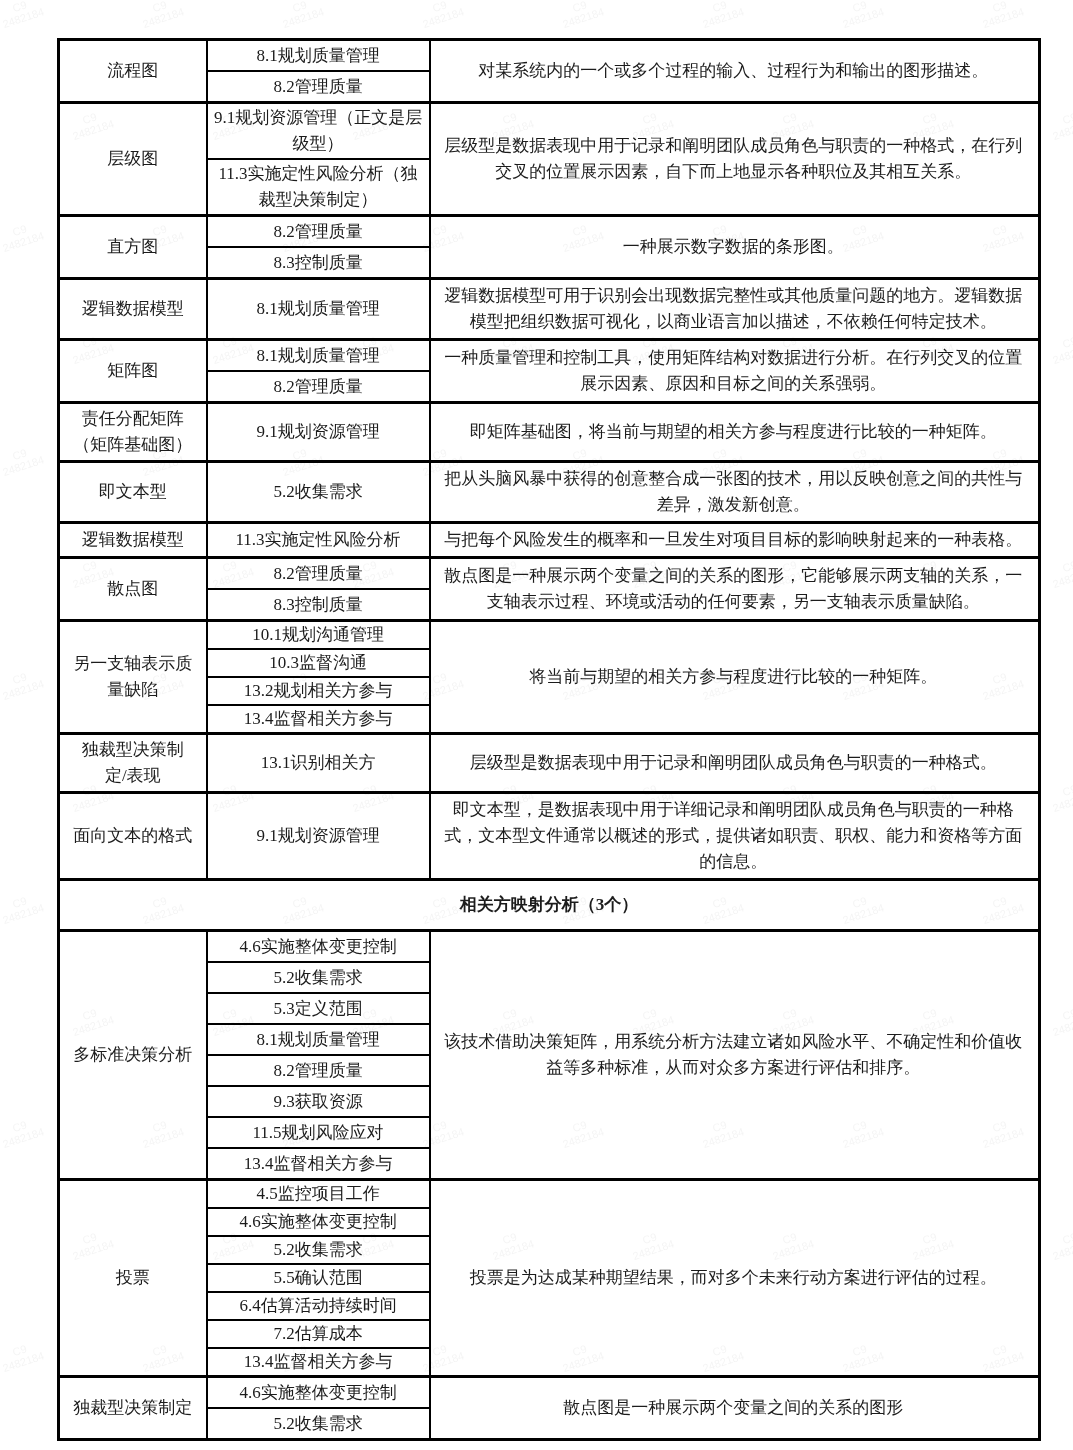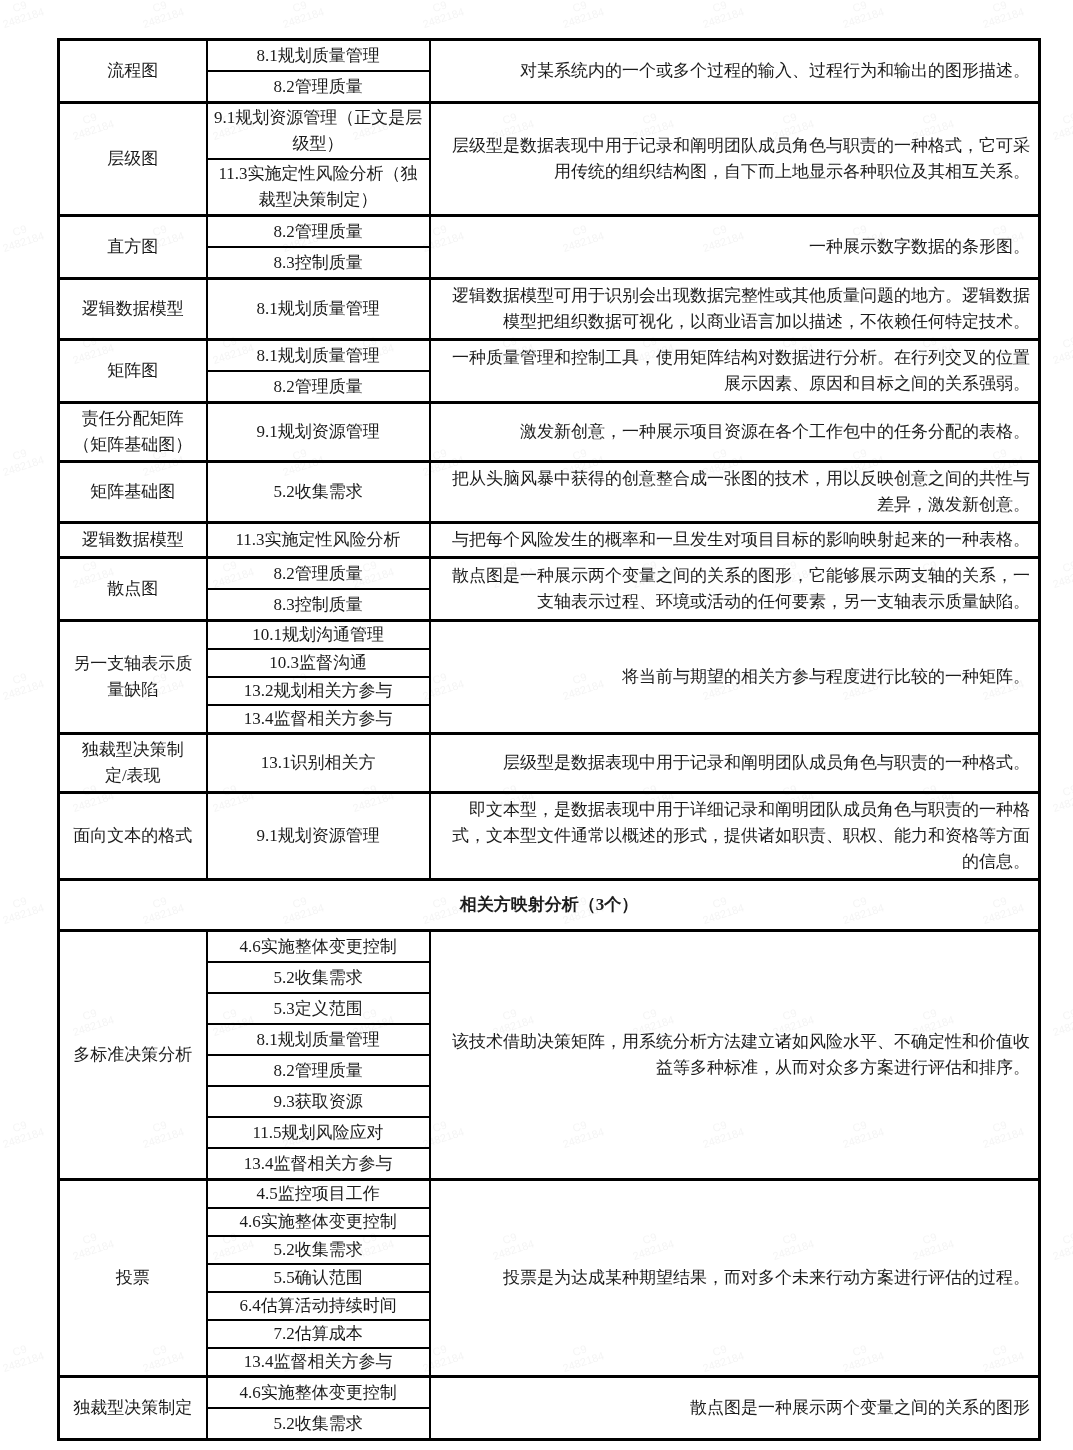--- a/index.html
+++ b/index.html
@@ -61,21 +61,21 @@
     text-align: center;
     padding: 2px 13px;
   }
   td.proc-cell {
     text-align: center;
     padding: 1px 4px;
     height: 27px;
   }
   td.proc-cell.tight { height: 23px; line-height: 24px; }
   td.desc-cell {
-    text-align: right;
+    text-align: center;
     padding: 3px 8px 3px 6px;
     font-family: Liberation Serif, serif;
   }
   td.section-cell {
     text-align: center;
     font-weight: bold;
     height: 44px;
     padding: 2px 4px;
     font-size: 17.5px;
   }
@@ -306,21 +306,21 @@
             <td rowspan="2" class="tool-cell">流程图</td>
             <td class="proc-cell">8.1规划质量管理</td>
             <td rowspan="2" class="desc-cell">对某系统内的一个或多个过程的输入、过程行为和输出的图形描述。</td>
           </tr>
           <tr>
             <td class="proc-cell">8.2管理质量</td>
           </tr>
           <tr class="group-start">
             <td rowspan="2" class="tool-cell">层级图</td>
             <td class="proc-cell">9.1规划资源管理（正文是层级型）</td>
-            <td rowspan="2" class="desc-cell">层级型是数据表现中用于记录和阐明团队成员角色与职责的一种格式，它可采用传统的组织结构图，自下而上地显示各种职位及其相互关系。</td>
+            <td rowspan="2" class="desc-cell">层级型是数据表现中用于记录和阐明团队成员角色与职责的一种格式，在行列交叉的位置展示因素，自下而上地显示各种职位及其相互关系。</td>
           </tr>
           <tr>
             <td class="proc-cell">11.3实施定性风险分析（独裁型决策制定）</td>
           </tr>
           <tr class="group-start">
             <td rowspan="2" class="tool-cell">直方图</td>
             <td class="proc-cell">8.2管理质量</td>
             <td rowspan="2" class="desc-cell">一种展示数字数据的条形图。</td>
           </tr>
           <tr>
@@ -335,24 +335,24 @@
             <td rowspan="2" class="tool-cell">矩阵图</td>
             <td class="proc-cell">8.1规划质量管理</td>
             <td rowspan="2" class="desc-cell">一种质量管理和控制工具，使用矩阵结构对数据进行分析。在行列交叉的位置展示因素、原因和目标之间的关系强弱。</td>
           </tr>
           <tr>
             <td class="proc-cell">8.2管理质量</td>
           </tr>
           <tr class="group-start">
             <td rowspan="1" class="tool-cell">责任分配矩阵（矩阵基础图）</td>
             <td class="proc-cell">9.1规划资源管理</td>
-            <td rowspan="1" class="desc-cell">激发新创意，一种展示项目资源在各个工作包中的任务分配的表格。</td>
-          </tr>
-          <tr class="group-start">
-            <td rowspan="1" class="tool-cell">矩阵基础图</td>
+            <td rowspan="1" class="desc-cell">即矩阵基础图，将当前与期望的相关方参与程度进行比较的一种矩阵。</td>
+          </tr>
+          <tr class="group-start">
+            <td rowspan="1" class="tool-cell">即文本型</td>
             <td class="proc-cell">5.2收集需求</td>
             <td rowspan="1" class="desc-cell">把从头脑风暴中获得的创意整合成一张图的技术，用以反映创意之间的共性与差异，激发新创意。</td>
           </tr>
           <tr class="group-start">
             <td rowspan="1" class="tool-cell">逻辑数据模型</td>
             <td class="proc-cell">11.3实施定性风险分析</td>
             <td rowspan="1" class="desc-cell">与把每个风险发生的概率和一旦发生对项目目标的影响映射起来的一种表格。</td>
           </tr>
           <tr class="group-start">
             <td rowspan="2" class="tool-cell">散点图</td>

